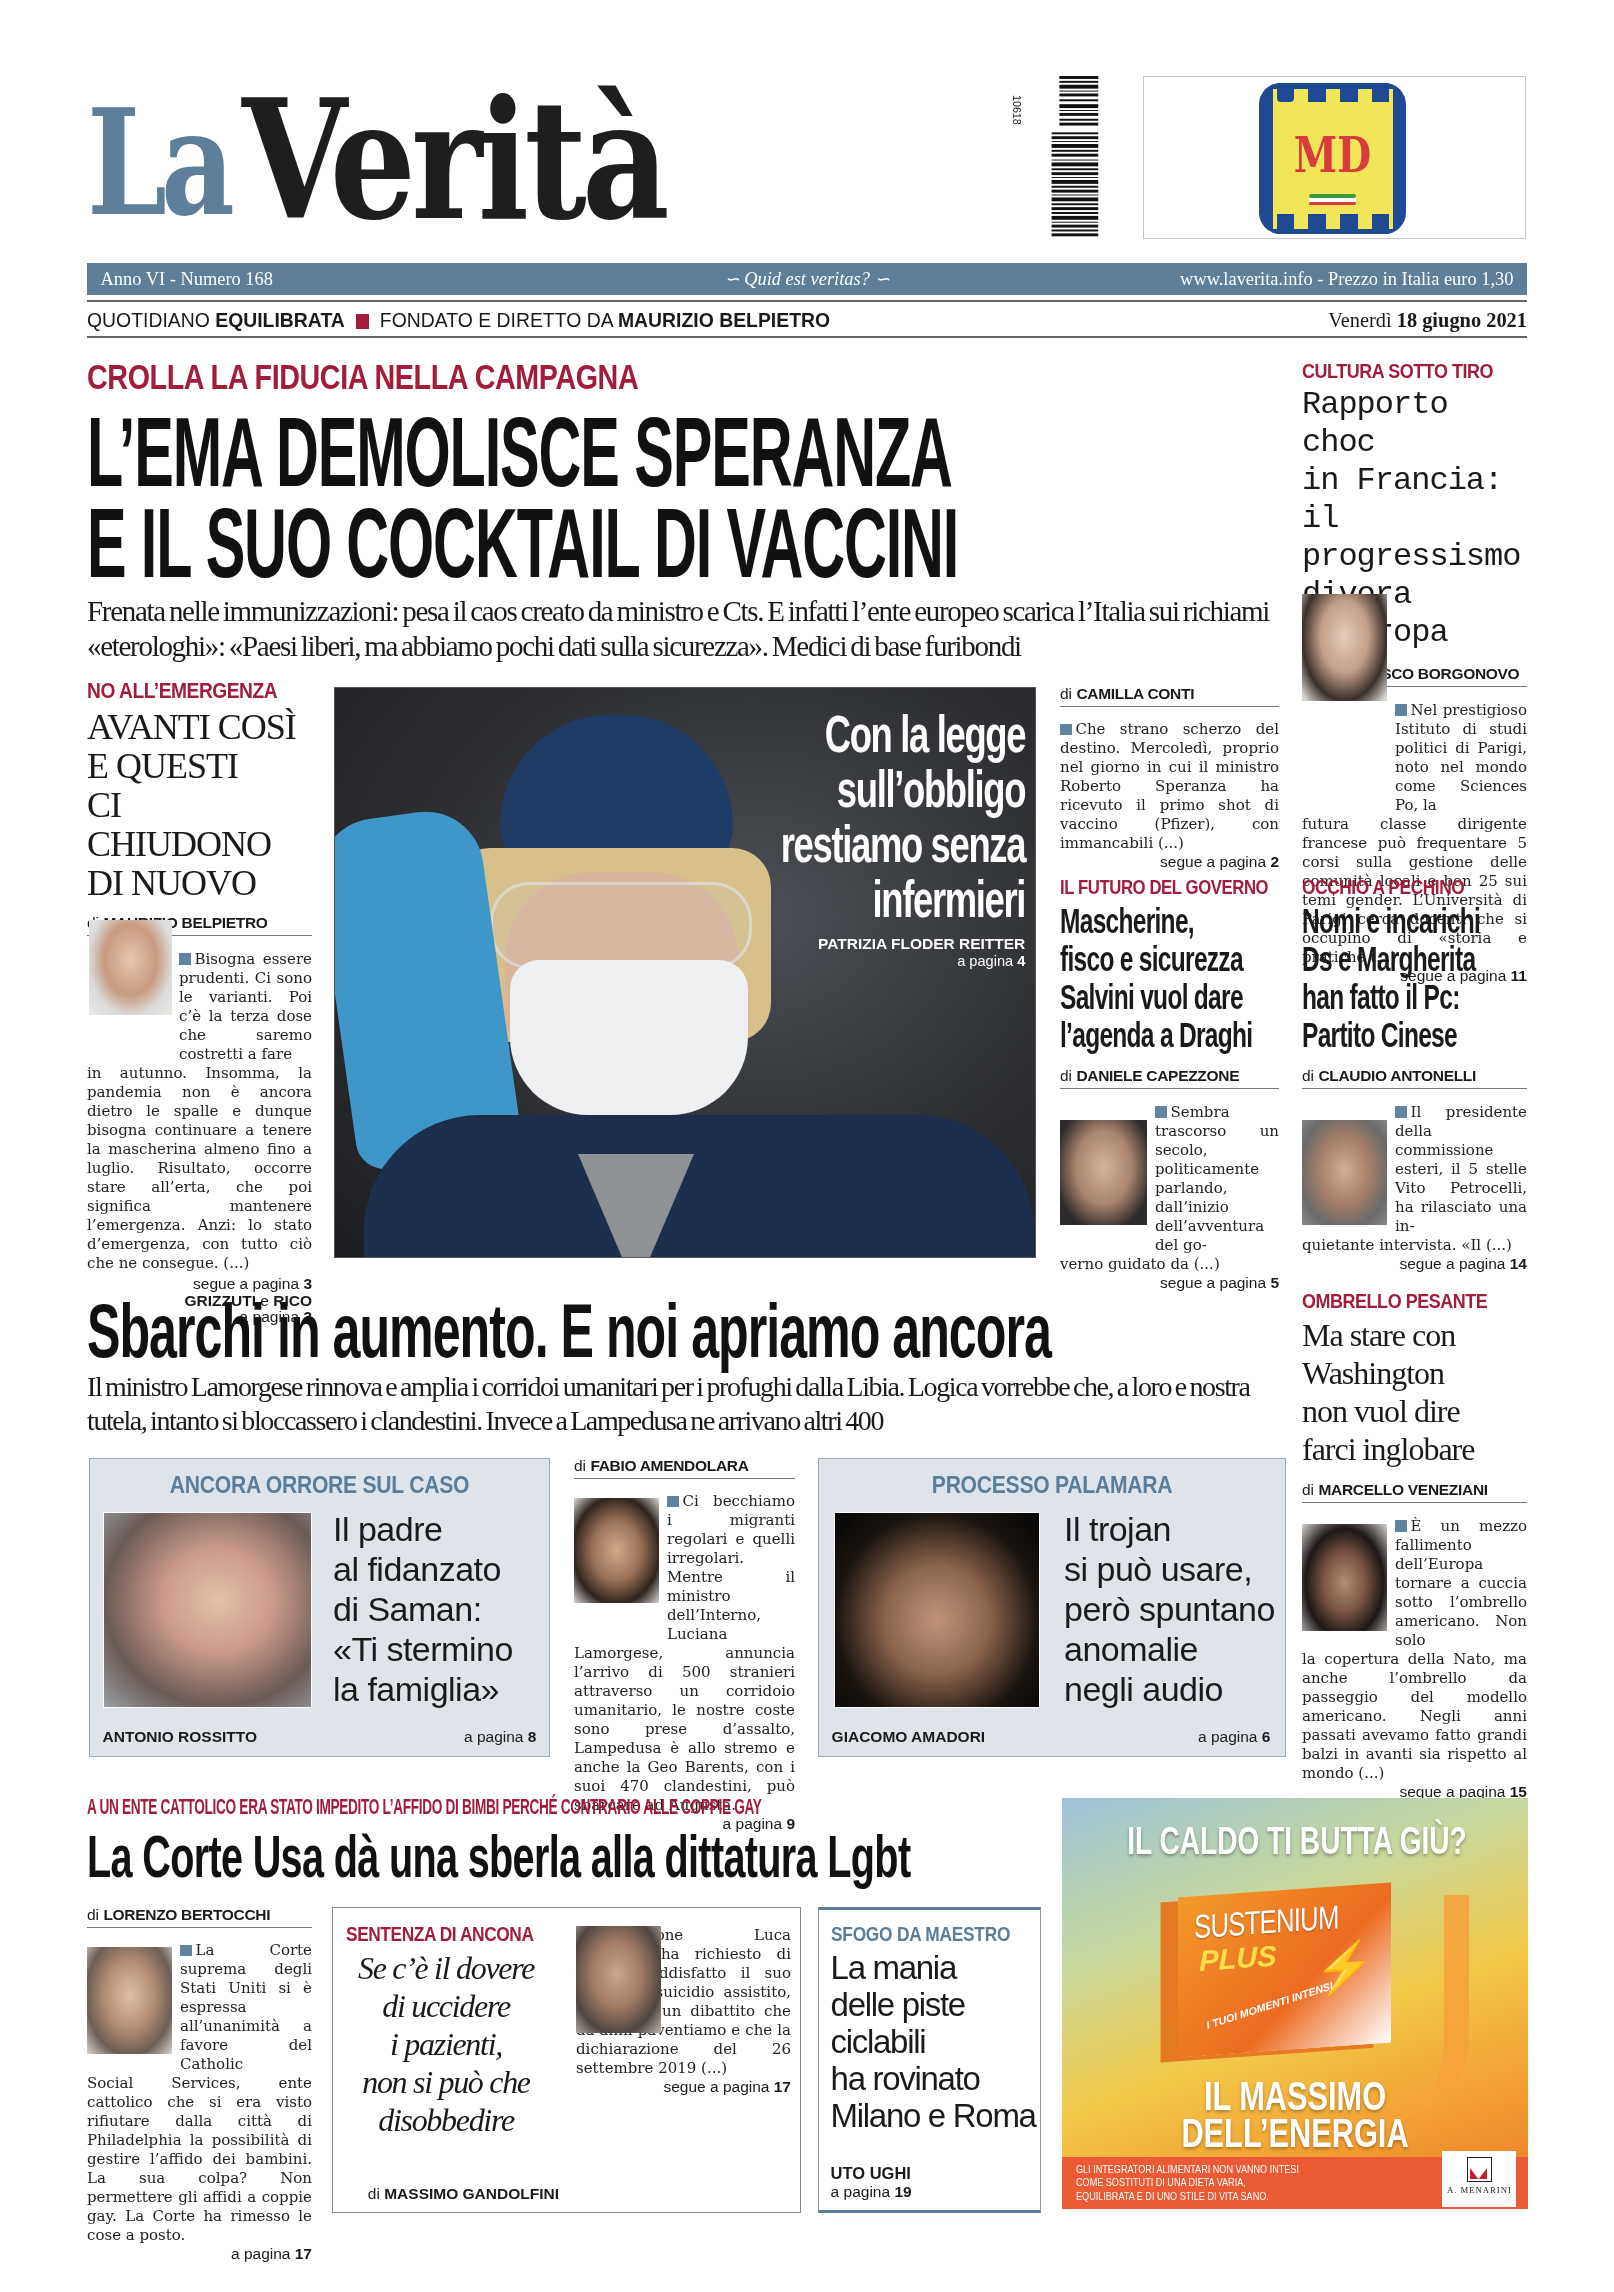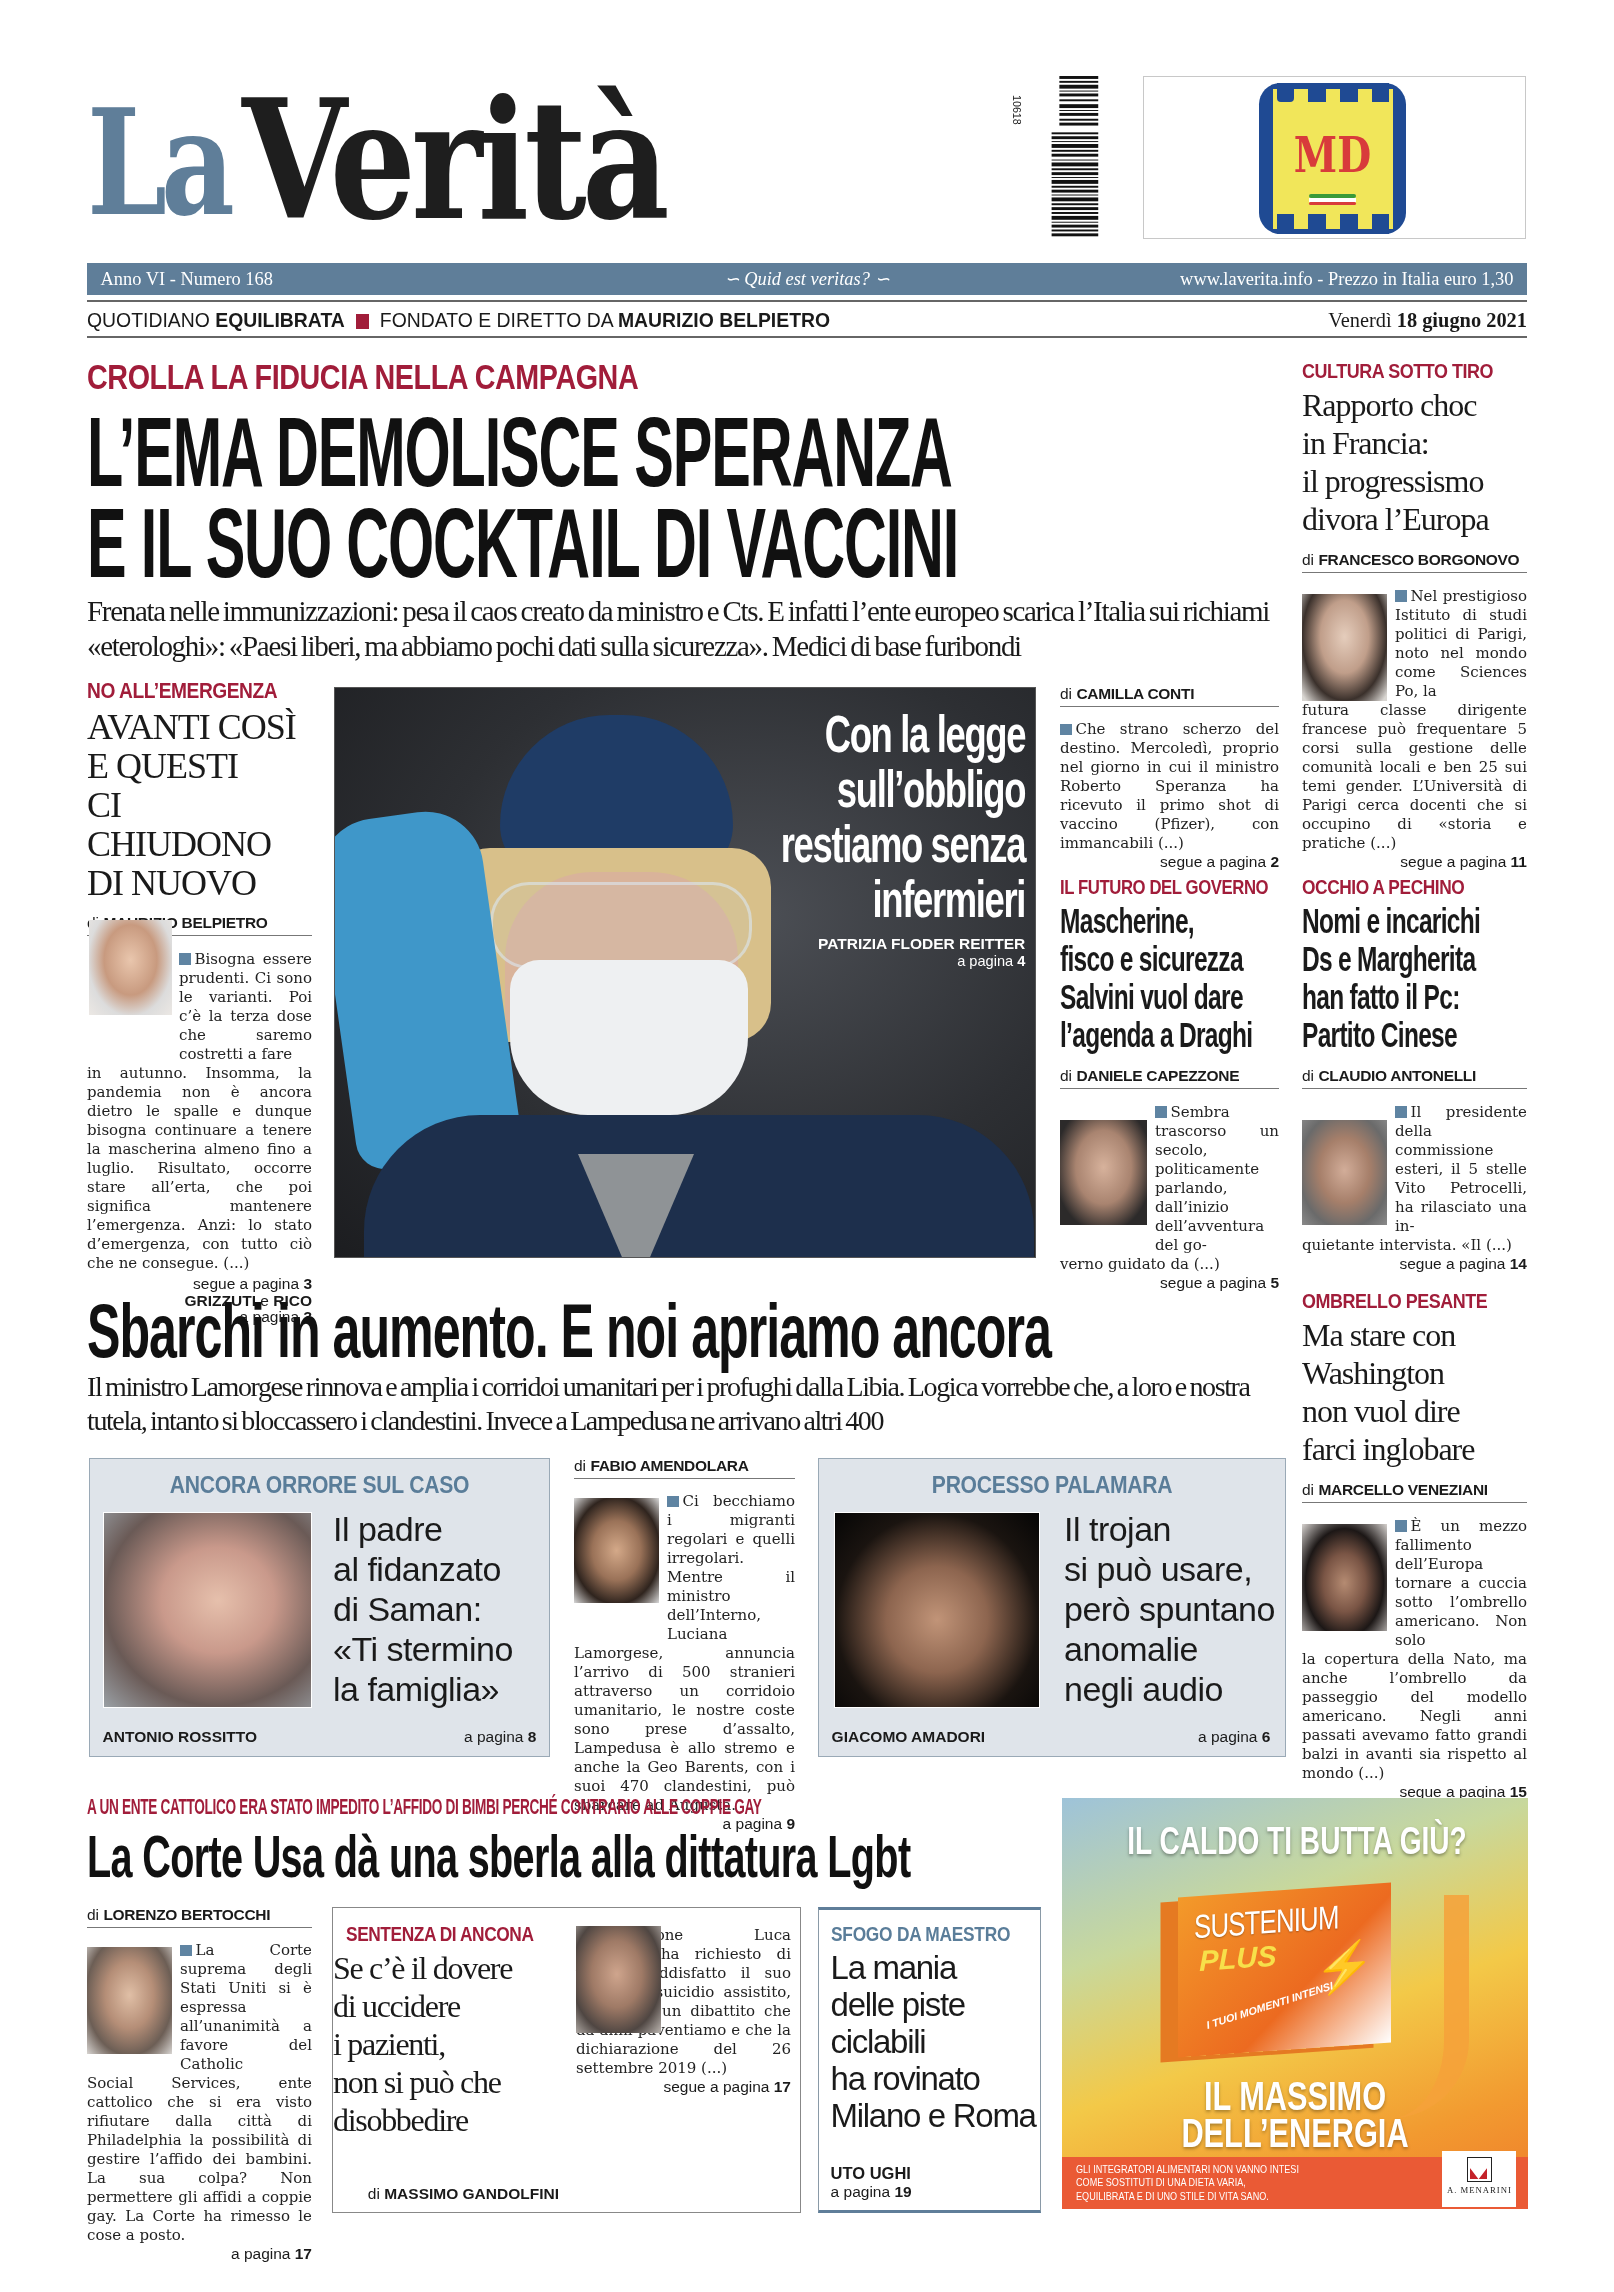--- a/index.html
+++ b/index.html
@@ -183,21 +183,21 @@
   <div class="photo" style="left:0;top:245px;width:87px;height:105px;background:radial-gradient(ellipse at 50% 45%, #d7b29c 0%, #a98470 45%, #2c2a2a 80%);"></div>
   <div class="body-text" style="margin-top:13.6px;">
     <div style="padding-left:95px;"><span class="sq"></span><span>Sembra trascorso un secolo, politicamente parlando, dall’inizio dell’avventura del go-</span></div>
     <div>verno guidato da (...)</div>
   </div>
   <div class="seg"><span>segue a pagina </span><b>5</b></div>
 </div>
 
 <div class="abs" style="left:1302px;top:359px;width:225px;">
   <div class="kicker" style="font-size:20.4px;line-height:25px;white-space:nowrap;transform:scaleX(0.88);transform-origin:left top;">CULTURA SOTTO TIRO</div>
-  <div style="font-family:Liberation Serif, serif;font-size:32px;line-height:38px;letter-spacing:-1px;margin-top:1.9px;">
+  <div style="font-family:Liberation Mono, monospace;font-size:32px;line-height:38px;letter-spacing:-1px;margin-top:1.9px;">
     <div>Rapporto choc</div>
     <div>in Francia:</div>
     <div>il progressismo</div>
     <div>divora l’Europa</div>
   </div>
   <div class="byline" style="margin-top:13.6px;"><span>di </span><b>FRANCESCO BORGONOVO</b></div>
   <div class="photo" style="left:0;top:235px;width:85px;height:107px;background:radial-gradient(ellipse at 50% 40%, #e5cdbc 0%, #c09e8a 40%, #3a302b 70%, #d9d6d2 95%);"></div>
   <div class="body-text" style="margin-top:13.6px;">
     <div style="padding-left:93px;"><span class="sq"></span><span>Nel prestigioso Istituto di studi politici di Parigi, noto nel mondo come Sciences Po, la</span></div>
     <div>futura classe dirigente francese può frequentare 5 corsi sulla gestione delle comunità locali e ben 25 sui temi gender. L’Università di Parigi cerca docenti che si occupino di «storia e pratiche (...)</div>
@@ -292,21 +292,21 @@
   <div class="photo" style="left:0;top:41px;width:85px;height:107px;background:radial-gradient(ellipse at 50% 45%, #e0bfa6 0%, #b58e77 40%, #6c5e55 72%, #d8d5d2 100%);"></div>
   <div class="body-text" style="margin-top:13.6px;">
     <div style="padding-left:93px;"><span class="sq"></span><span>La Corte suprema degli Stati Uniti si è espressa all’unanimità a favore del Catholic</span></div>
     <div>Social Services, ente cattolico che si era visto rifiutare dalla città di Philadelphia la possibilità di gestire l’affido dei bambini. La sua colpa? Non permettere gli affidi a coppie gay. La Corte ha rimesso le cose a posto.</div>
   </div>
   <div class="seg"><span>a pagina </span><b>17</b></div>
 </div>
 
 <div class="abs" style="left:332px;top:1907px;width:469px;height:306px;border:1.5px solid #888;background:#fff;">
   <div class="kicker" style="position:absolute;left:12.6px;top:13.6px;font-size:20.4px;line-height:25px;white-space:nowrap;transform:scaleX(0.85);transform-origin:left top;">SENTENZA DI ANCONA</div>
-  <div style="position:absolute;left:0;top:41px;width:226px;text-align:left;font-family:'Liberation Serif',serif;font-size:32px;line-height:38px;letter-spacing:-1.3px;">
+  <div style="position:absolute;left:0;top:41px;width:226px;text-align:center;font-family:'Liberation Serif',serif;font-size:32px;line-height:38px;letter-spacing:-1.3px;font-style:italic;">
     <div>Se c’è il dovere</div>
     <div>di uccidere</div>
     <div>i pazienti,</div>
     <div>non si può che</div>
     <div>disobbedire</div>
   </div>
   <div style="position:absolute;left:0;top:277px;width:226px;text-align:right;font-family:'Liberation Sans',sans-serif;font-size:15.5px;">
     <span>di </span><b>MASSIMO GANDOLFINI</b>
   </div>
   <div style="position:absolute;left:243px;top:17.5px;width:215px;">

